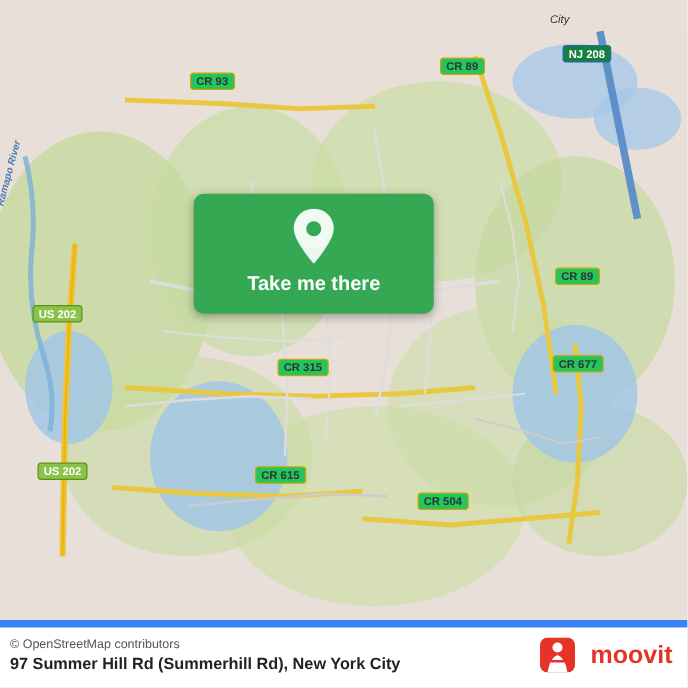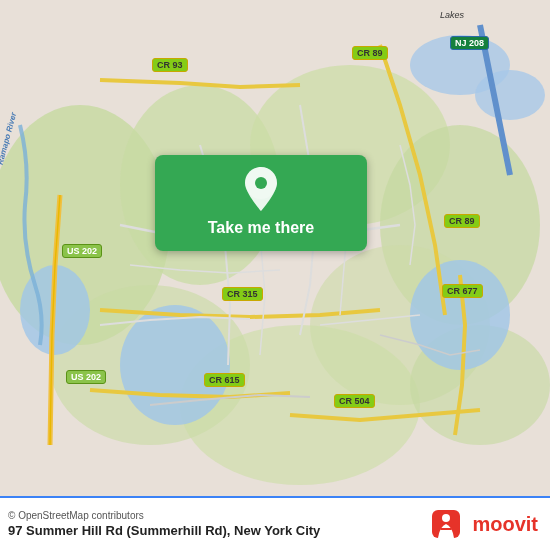--- a/index.html
+++ b/index.html
@@ -23,21 +23,21 @@
       position: absolute;
       top: 0; left: 0;
       width: 100%; height: 100%;
     }
 
     
     #take-me-there-btn {
       position: absolute;
       top: 155px;
       left: 155px;
-      width: 212px;
+      width: 192px;
       background: #34a853;
       border-radius: 8px;
       padding: 12px 16px 14px;
       display: flex;
       flex-direction: column;
       align-items: center;
       cursor: pointer;
       box-shadow: 0 2px 8px rgba(0,0,0,0.3);
       border: none;
     }
@@ -57,23 +57,23 @@
 
     
     #bottom-bar {
       position: absolute;
       bottom: 0;
       left: 0;
       width: 100%;
       background: white;
       padding: 8px 12px 8px 8px;
       display: flex;
-      align-items: center;
+      align-items: flex-start;
       justify-content: space-between;
-      border-top: 2px solid #3b82f6;
+      border-top: 6px solid #3b82f6;
       min-height: 54px;
     }
 
     #address-block {
       display: flex;
       flex-direction: column;
     }
 
     #osm-credit {
       font-size: 10px;
@@ -112,29 +112,28 @@
       font-size: 9px;
       font-weight: bold;
       color: #333;
       background: #fff;
       border: 1px solid #999;
       border-radius: 3px;
       padding: 1px 4px;
     }
 
     .road-badge.yellow {
-      background: #84cc16;
+      background: #22c55e;
       border-color: #c8a800;
     }
 
     .road-badge.green {
       background: #8bc34a;
       border-color: #5a9216;
       color: white;
-      margin-left: 36px;
     }
 
     .road-badge.blue {
       background: #15803d;
       border-color: #2a6aa9;
       color: white;
     }
 
     
     .map-label {
@@ -214,21 +213,21 @@
   <div class="road-badge blue" style="top:36px;left:450px">NJ 208</div>
   <div class="road-badge yellow" style="top:214px;left:444px">CR 89</div>
   <div class="road-badge yellow" style="top:287px;left:222px">CR 315</div>
   <div class="road-badge yellow" style="top:284px;left:442px">CR 677</div>
   <div class="road-badge green" style="top:244px;left:26px">US 202</div>
   <div class="road-badge green" style="top:370px;left:30px">US 202</div>
   <div class="road-badge yellow" style="top:373px;left:204px">CR 615</div>
   <div class="road-badge yellow" style="top:394px;left:334px">CR 504</div>
 
   <div class="map-label blue" style="top:160px;left:0px;transform:rotate(-75deg);transform-origin:left center;width:80px;font-size:8px">Ramapo River</div>
-  <div class="map-label" style="top:10px;left:440px">Lakes</div>
+  <div class="map-label" style="top:10px;left:440px">City</div>
 
   <button id="take-me-there-btn">
 
     <svg id="pin-icon" viewBox="0 0 36 44" xmlns="http://www.w3.org/2000/svg">
       <circle cx="18" cy="16" r="16" fill="white" opacity="0.25"></circle>
       <path d="M18 0 C9 0 2 7 2 16 C2 26 18 44 18 44 C18 44 34 26 34 16 C34 7 27 0 18 0 Z" fill="white" opacity="0.9"></path>
       <circle cx="18" cy="16" r="6" fill="#34a853"></circle>
     </svg>
     <span id="take-me-there-label">Take me there</span>
   </button>

